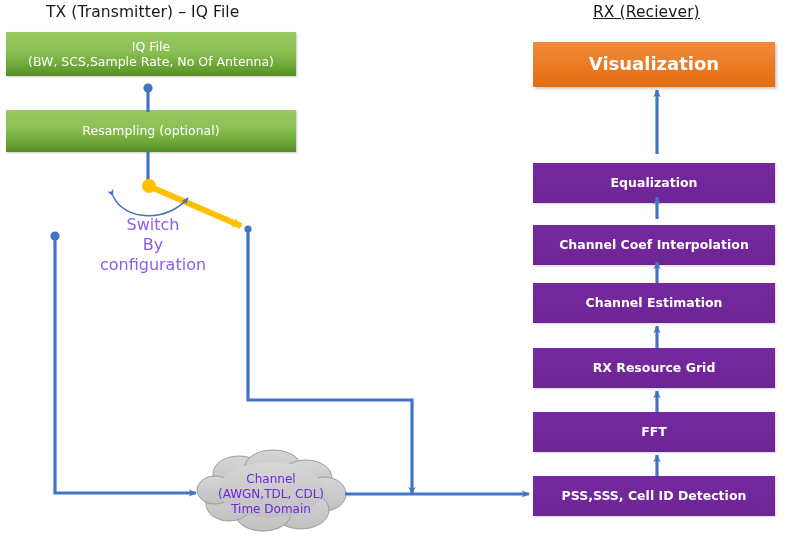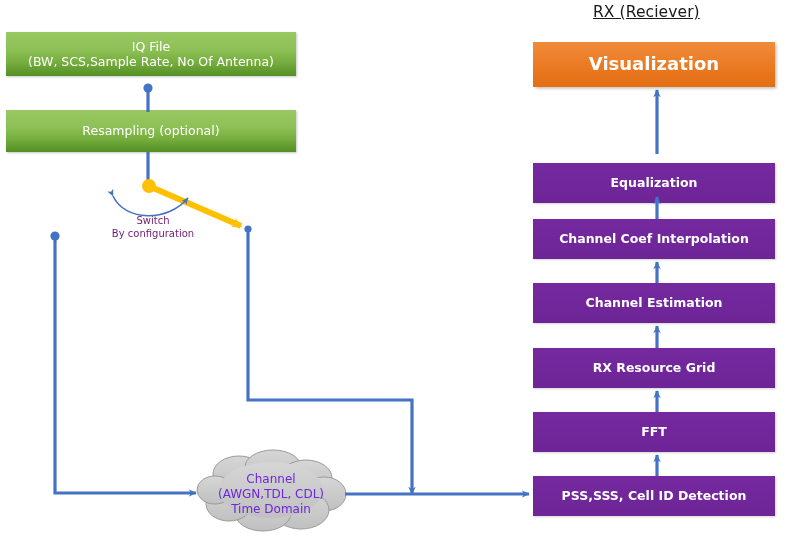--- a/index.html
+++ b/index.html
@@ -58,21 +58,21 @@
     box-shadow: 1.5px 1.5px 3px rgba(0,0,0,0.26);
   }
 
   
   #box-iq-file      { left: 6px;  top: 32px;  width: 290px; height: 44px; }
   #box-resampling   { left: 6px;  top: 110px; width: 290px; height: 42px; }
 
   
   #box-visualization { left: 533px; top: 42px;  width: 242px; height: 45px; }
   #box-equalization  { left: 533px; top: 154px; width: 242px; height: 40px; margin-top: 9px; }
-  #box-interp        { left: 533px; top: 219px; width: 242px; height: 40px; }
+  #box-interp        { left: 533px; top: 225px; width: 242px; height: 40px; }
   #box-chan-est      { left: 533px; top: 283px; width: 242px; height: 40px; }
   #box-res-grid      { left: 533px; top: 348px; width: 242px; height: 40px; }
   #box-fft           { left: 533px; top: 412px; width: 242px; height: 40px; text-align: center; }
   #box-pss           { left: 533px; top: 476px; width: 242px; height: 40px; }
 
   
   #cloud {
     position: absolute;
     left: 193px;
     top: 448px;
@@ -99,31 +99,32 @@
     height: 547px;
     pointer-events: none;
   }
 
   .switch-label {
     position: absolute;
     left: 88px;
     top: 215px;
     width: 130px;
     text-align: center;
-    font-size: 10px;
-    color: #701a75;
+    font-size: 16px;
+    color: #8b5cf6;
     line-height: 1.25;
     white-space: pre-line;
   }
 </style>
 </head>
 <body>
 
 <div id="canvas">
 
+  <div class="col-title" id="tx-title">TX (Transmitter) – IQ File</div>
   <div class="col-title" id="rx-title">RX (Reciever)</div>
 
   <div class="node node-green" id="box-iq-file">IQ File
 (BW, SCS,Sample Rate, No Of Antenna)</div>
   <div class="node node-green" id="box-resampling">Resampling (optional)</div>
 
   <svg id="cloud" viewBox="0 0 156 84">
     <defs>
       <linearGradient id="cloudGrad" x1="0" y1="0" x2="0" y2="1">
         <stop offset="0%" stop-color="#d6d6d6"></stop>

